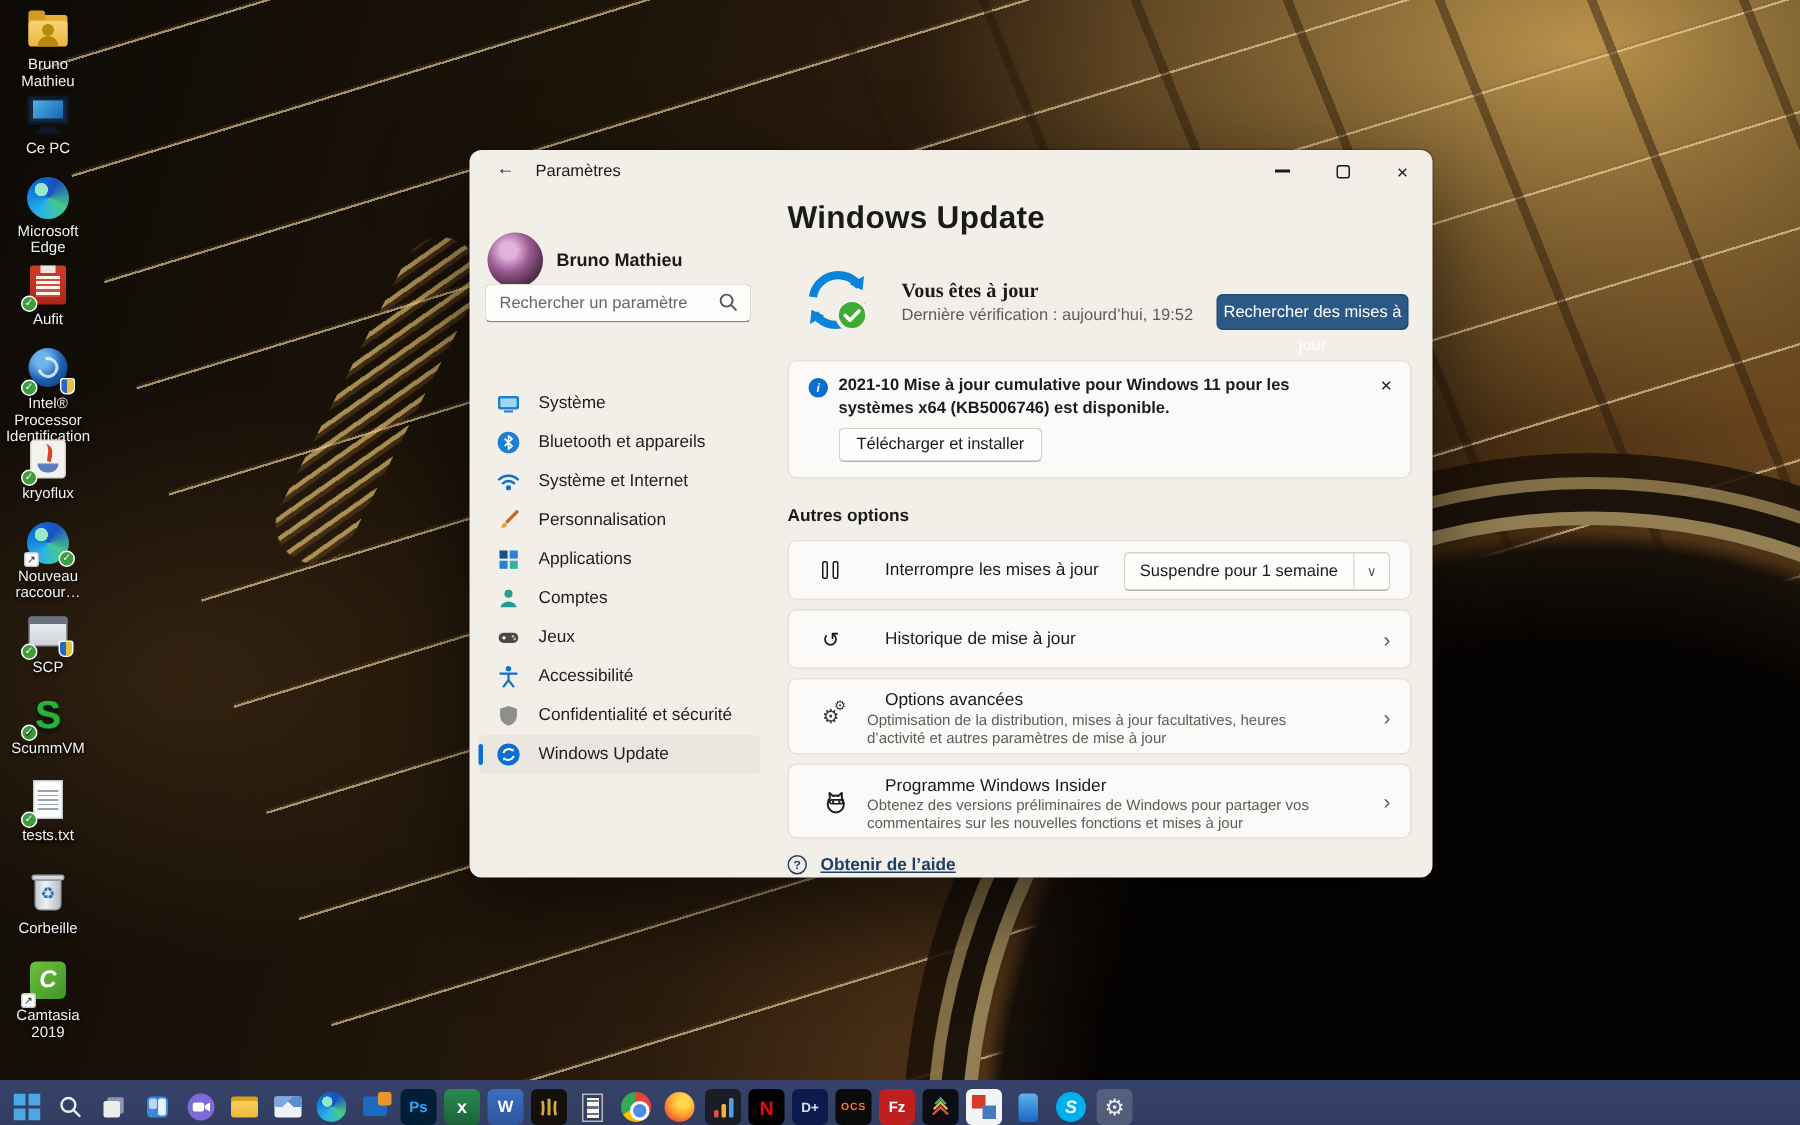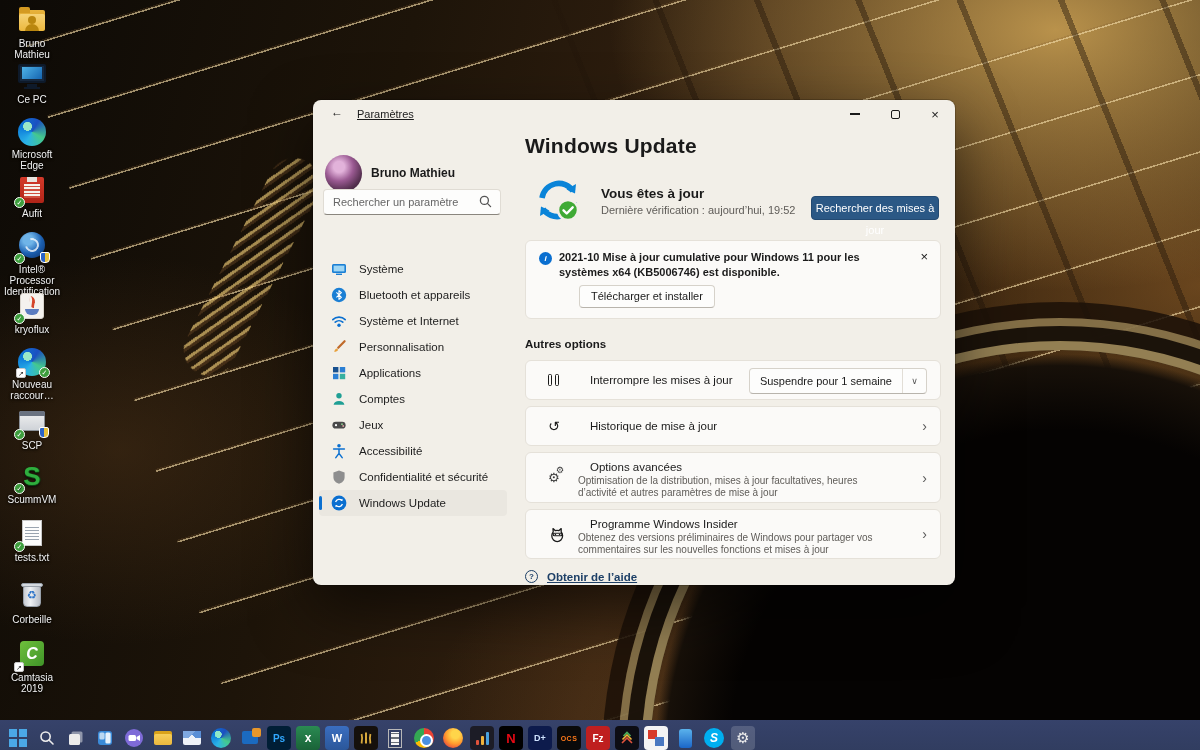--- a/index.html
+++ b/index.html
@@ -78,21 +78,21 @@
   .art-scp .win { position:absolute; left:3px; top:3px; width:26px; height:20px; border-radius:2px; background:linear-gradient(#f0f0f0,#cfd3d8); border:1px solid #8a9098; }
   .art-scp .bar { position:absolute; left:3px; top:3px; width:26px; height:5px; border-radius:2px 2px 0 0; background:#6a7280; }
   .art-scp .shield { position:absolute; right:-1px; bottom:0px; width:10px; height:11px; border-radius:2px 2px 4px 4px;
     background:linear-gradient(90deg,#2b64c8 50%, #e8c23c 50%); border:1px solid #fff; }
 
   
   .win11 { position:absolute; left:313px; top:100px; width:642px; height:485px; border-radius:8px;
     background:#f2efe8; box-shadow:0 24px 60px rgba(0,0,0,.55), 0 0 0 1px rgba(0,0,0,.18); overflow:hidden; }
   .titlebar { position:absolute; left:0; top:0; right:0; height:28px; }
   .back-btn { position:absolute; left:12px; top:5px; width:24px; height:19px; text-align:center; font-size:12px; color:#1a1a1a; border-radius:4px; cursor:default; }
-  .tb-title { position:absolute; left:44px; top:8px; font-size:11px; color:#1a1a1a;text-decoration:underline; }
+  .tb-title { position:absolute; left:44px; top:8px; font-size:11px; color:#1a1a1a; }
   .caption-btns { position:absolute; right:0; top:0; display:flex; }
   .cap { width:40px; height:28px; display:flex; align-items:center; justify-content:center; color:#1a1a1a; }
   .cap .minbar { width:10px; height:1.4px; background:#1a1a1a; }
   .cap .maxbox { width:9px; height:9px; border:1.2px solid #1a1a1a; border-radius:2px; }
   .cap.close { font-size:13px; }
 
   
   .side { position:absolute; left:0; top:28px; width:200px; bottom:0; }
   .avatar { position:absolute; left:12px; top:27px; width:37px; height:37px; border-radius:50%;
     background:radial-gradient(circle at 38% 32%, #e2b2da 0 16%, #9a5a92 42%, #55304f 70%, #2b1828 100%); }
@@ -105,32 +105,32 @@
   .search-glyph { position:absolute; right:8px; top:5px; }
   .nav { position:absolute; left:6px; top:128px; width:188px; }
   .nav-item { position:relative; height:26px; display:flex; align-items:center; gap:12px; padding-left:12px; border-radius:4px; font-size:11.5px; color:#1d1d1d; }
   .nav-item.sel { background:#eae7e0; }
   .nav-item.sel::before { content:""; position:absolute; left:0; top:6px; width:3px; height:14px; border-radius:2px; background:#0a6fd0; }
   .nav-ic { width:16px; height:16px; flex:0 0 auto; display:flex; align-items:center; justify-content:center; }
 
   
   .main-title { position:absolute; left:212px; top:34px; font-size:21px; font-weight:bold; color:#1a1a1a; letter-spacing:.2px; }
   .status-icon { position:absolute; left:219px; top:74px; width:52px; height:52px; }
-  .status-head { position:absolute; left:288px; top:86px; font-size:13.5px; font-weight:bold; color:#1a1a1a; }
+  .status-head { position:absolute; left:288px; top:86px; font-size:13.5px; font-weight:bold; color:#1a1a1a;font-family:Liberation Serif, serif; }
   .status-sub { position:absolute; left:288px; top:104px; font-size:11px; color:#5f5c58; }
   .check-btn { position:absolute; left:498px; top:96px; width:128px; height:24px; background:#2b5885; color:#fff;
     font-size:11px; border:1px solid #234a72; border-radius:4px; text-align:center; line-height:22px; }
   .card { position:absolute; left:212px; width:416px; background:#fbfaf8; border:1px solid #e5e1d9; border-radius:6px; }
   .banner { top:140px; height:79px; }
   .info-ic { position:absolute; left:13px; top:11px; width:13px; height:13px; border-radius:50%; background:#0a6fd0;
     color:#fff; font-size:8px; font-weight:bold; text-align:center; line-height:13px; font-style:italic; }
   .banner-msg { position:absolute; left:33px; top:9px; width:330px; font-size:11px; font-weight:bold; color:#1b1b1b; line-height:14.5px; }
   .banner-close { position:absolute; right:12px; top:8px; font-size:13px; color:#1a1a1a; }
   .dl-btn { position:absolute; left:33px; top:44px; height:23px; padding:0 11px; background:#fdfdfc; border:1px solid #d6d2ca;
-    border-bottom-color:#b8b4ac; border-radius:4px; font-size:11px; color:#1a1a1a; line-height:21px;margin-left:20px; }
+    border-bottom-color:#b8b4ac; border-radius:4px; font-size:11px; color:#1a1a1a; line-height:21px; }
   .section-lbl { position:absolute; left:212px; top:238px; font-size:11.5px; font-weight:bold; color:#1a1a1a; }
   .row1 { top:260px; height:40px; }
   .row2 { top:306px; height:40px; }
   .row3 { top:352px; height:51px; }
   .row4 { top:409px; height:50px; }
   .row-ic { position:absolute; left:22px; top:0; height:100%; display:flex; align-items:center; }
   .row-title { position:absolute; left:52px; font-size:11.5px; color:#1a1a1a;margin-left:12px; }
   .row-sub { position:absolute; left:52px; font-size:10px; color:#5f5c58; line-height:11.5px; width:310px; }
   .chev { position:absolute; right:13px; top:50%; transform:translateY(-50%); font-size:14px; color:#5a5a5a; }
   .pause-ic { display:flex; gap:3px; }

